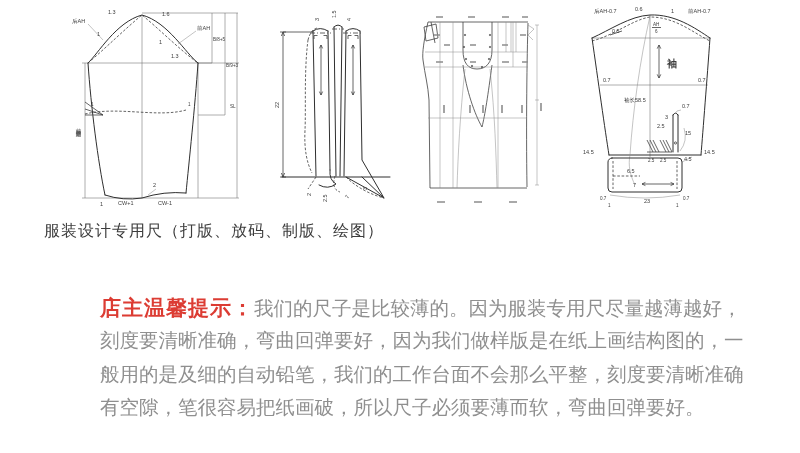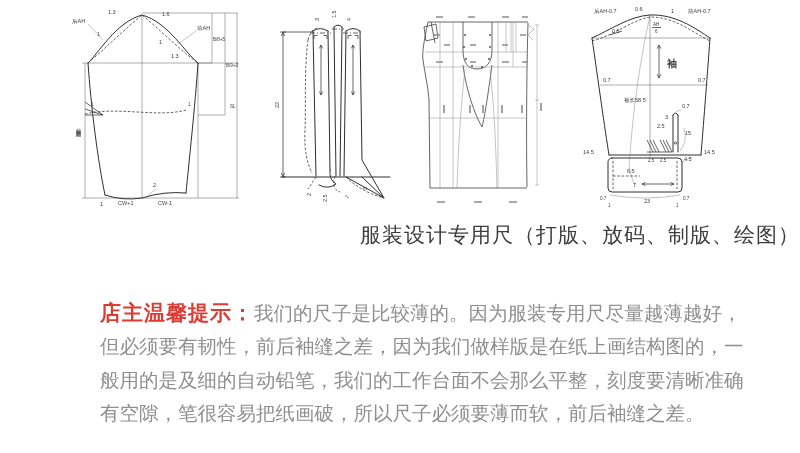--- a/index.html
+++ b/index.html
@@ -1,23 +1,23 @@
 <!DOCTYPE html>
 <html><head>
 <meta charset="utf-8">
 <style>
   html,body{margin:0;padding:0;background:#fff;}
   .page{position:relative;width:800px;height:453px;background:#ffffff;overflow:hidden;
         font-family:"Liberation Sans",sans-serif;}
   .diagram{position:absolute;}
-  .caption{position:absolute;left:44px;right:0;top:221px;text-align:right;
-           font-size:21px;color:#3d3d3d;letter-spacing:1px;}
+  .caption{position:absolute;left:44px;right:0;top:221px;text-align:left;
+           font-size:16px;color:#3d3d3d;letter-spacing:1px;}
   .notice{position:absolute;left:100px;top:294px;width:640px;color:#8f8f8f;
           font-size:19.5px;}
-  .notice-line{height:33.4px;line-height:38px;white-space:nowrap;}
+  .notice-line{height:33.4px;line-height:27px;white-space:nowrap;}
   .notice-prefix{color:#dc3c33;font-weight:bold;font-size:21px;letter-spacing:1px;}
   .vtext{position:absolute;left:76px;top:124px;writing-mode:vertical-rl;
          font-size:5.5px;color:#555;letter-spacing:0.5px;}
   svg text{font-family:"Liberation Sans",sans-serif;fill:#3c3c3c;}
   .lbl{font-size:5.5px;}
   .lbl4{font-size:4.6px;}
   .big{font-size:10px;font-weight:bold;}
   .s1{stroke:#2f2f2f;stroke-width:1;fill:none;stroke-linecap:round;}
   .s0{stroke:#6a6a6a;stroke-width:0.55;fill:none;}
   .sd{stroke:#3c3c3c;stroke-width:0.8;fill:none;stroke-dasharray:2.6 1.7;}
@@ -181,18 +181,18 @@
       <text class="lbl4" x="28" y="207">1</text>
       <text class="lbl4" x="96" y="207">1</text>
       <text class="lbl4" x="103" y="200">0.7</text>
     </g>
   </svg>
 
   <div class="caption">服装设计专用尺（打版、放码、制版、绘图）</div>
 
   <div class="notice">
     <div class="notice-line"><span class="notice-prefix">店主温馨提示：</span><span>我们的尺子是比较薄的。因为服装专用尺尽量越薄越好，</span></div>
-    <div class="notice-line">但必须要有韧性，前后袖缝之差，因为我们做样版是在纸上画结构图的，一</div>
+    <div class="notice-line">刻度要清晰准确，弯曲回弹要好，因为我们做样版是在纸上画结构图的，一</div>
     <div class="notice-line">般用的是及细的自动铅笔，我们的工作台面不会那么平整，刻度要清晰准确</div>
-    <div class="notice-line">有空隙，笔很容易把纸画破，所以尺子必须要薄而软，前后袖缝之差。</div>
+    <div class="notice-line">有空隙，笔很容易把纸画破，所以尺子必须要薄而软，弯曲回弹要好。</div>
   </div>
 
 </div>
 
 </body></html>

